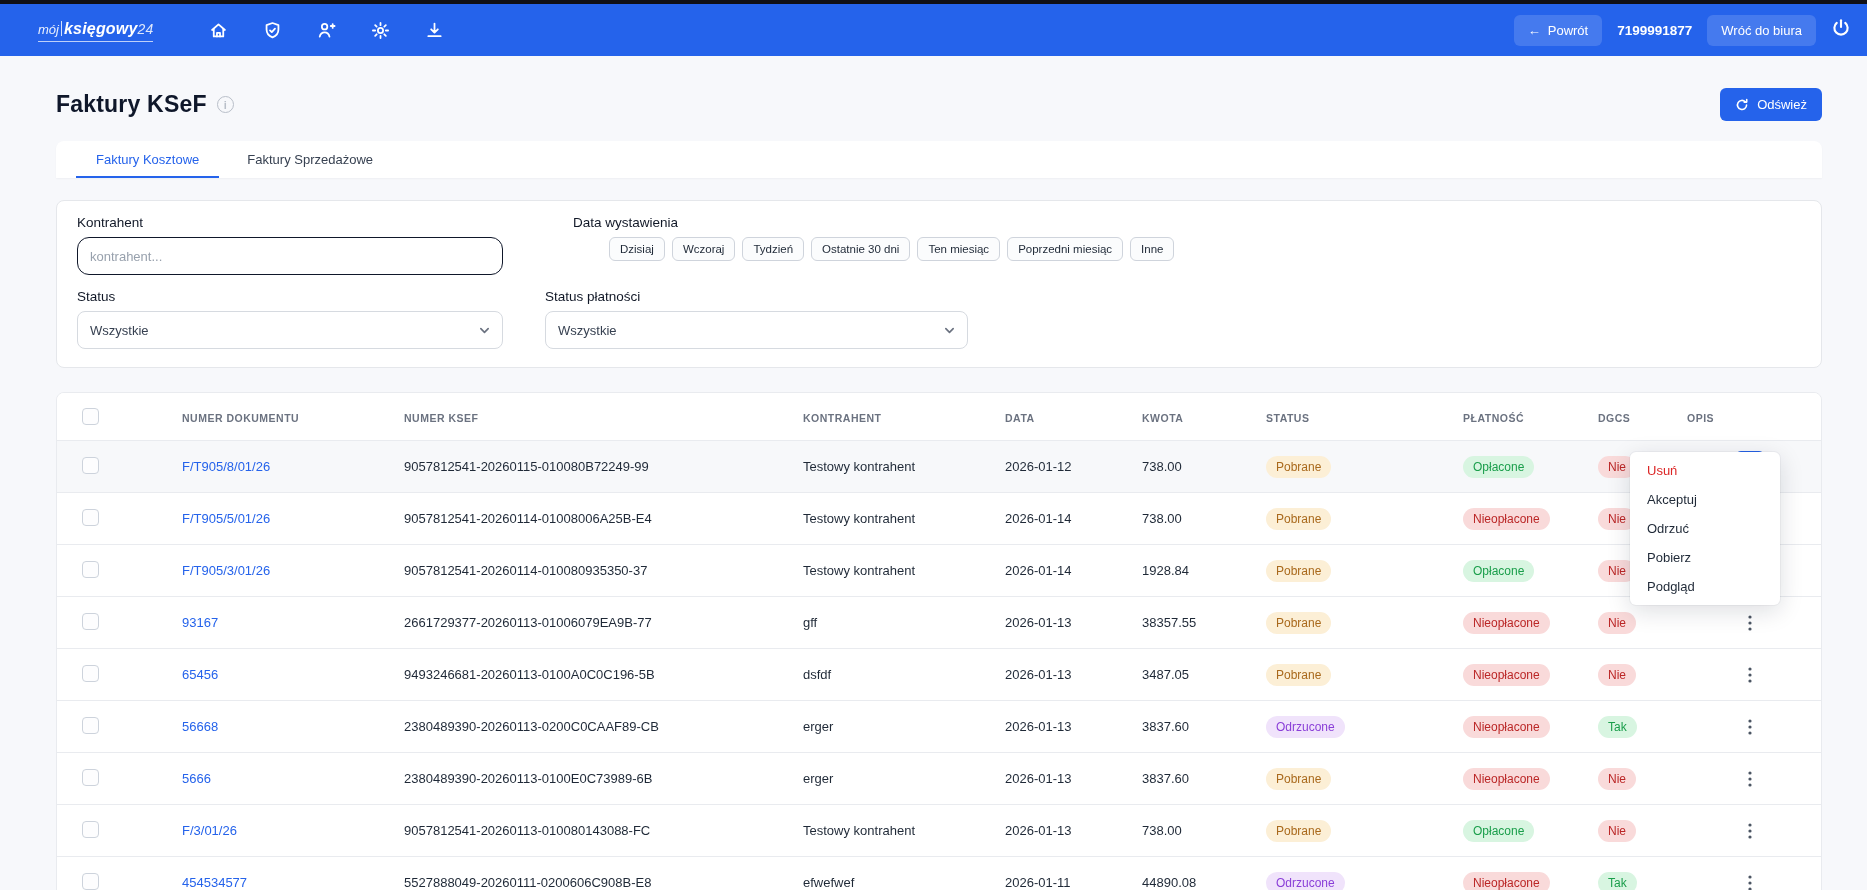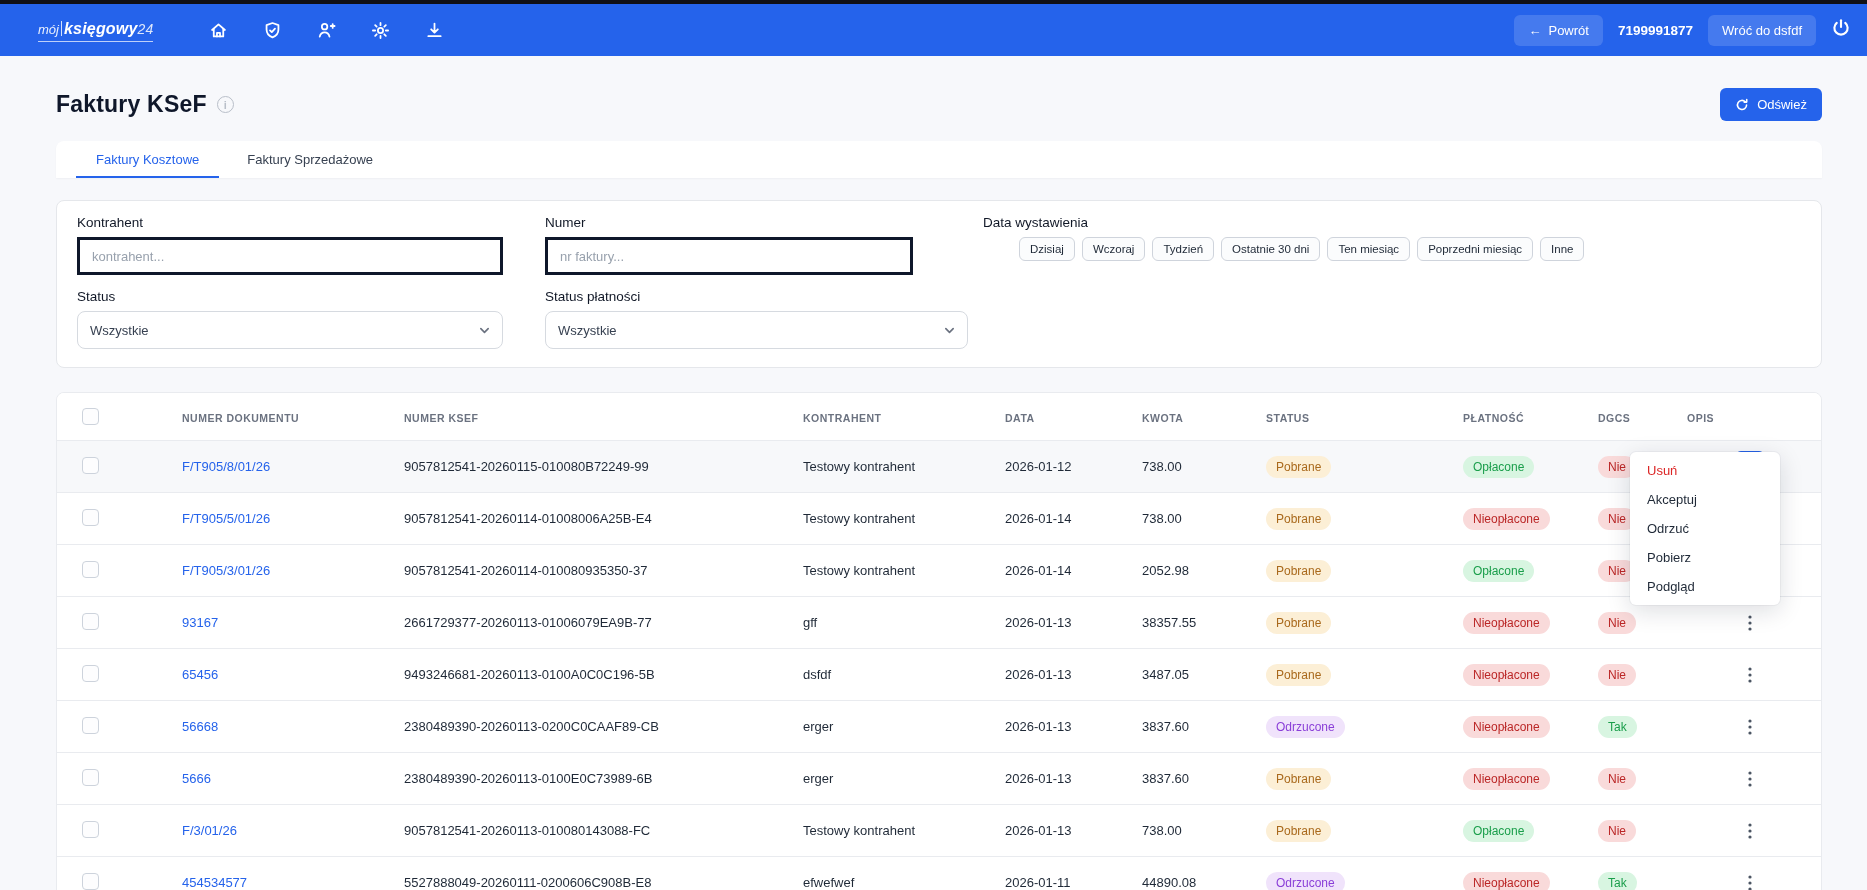--- a/index.html
+++ b/index.html
@@ -37,21 +37,21 @@
   .tab { font-size:13px; padding:0 24px; display:flex; align-items:center; cursor:pointer; color:#374151; position:relative; }
   .tab.active { color:var(--accent); font-weight:500;text-align:right; }
   .tab.active::after { content:""; position:absolute; left:4px; right:4px; bottom:0; height:2px; background:var(--accent); }
 
   
   .filter-card { margin-top:22px; background:#fff; border:1px solid #e5e7eb; border-radius:8px; padding:14px 10px 18px 10px; position:relative; }
   .f-row { display:flex; align-items:flex-start; }
   .f-row + .f-row { margin-top:14px; }
   .f-group { display:flex; flex-direction:column; }
   .f-label { font-size:13.5px; color:#111827; margin-bottom:7px; font-weight:400; }
-  .f-input { height:38px; border:3px solid #0f172a; border-radius:0; font-family:inherit; font-size:13px; padding:12px 12px; color:#1f2937; background:#fff; outline:none; }
+  .f-input { height:38px; border:1px solid #0f172a; border-radius:12px; font-family:inherit; font-size:13px; padding:12px 12px; color:#1f2937; background:#fff; outline:none; }
   .f-input::placeholder { color:#98a1ad; }
   .f-select { height:38px; border:1px solid #d6dae0; border-radius:8px; background:#fff; display:flex; align-items:center; padding:0 12px; font-size:13px; color:#374151; cursor:pointer; justify-content:space-between; }
   .chev { width:11px; height:11px; stroke:#6b7280; fill:none; stroke-width:1.8; stroke-linecap:round; stroke-linejoin:round; }
   .pills { display:flex; gap:7px; flex-wrap:nowrap;padding-left:36px; }
   .pill { border:1px solid #cfd4dc; background:#fbfcfd; border-radius:6px; font-family:inherit; font-size:11.5px; color:#1f2937; padding:5px 10px; cursor:pointer; white-space:nowrap; }
   .w-kontrahent { width:426px; margin-left:10px; }
   .w-numer { width:368px; margin-left:42px; }
   .w-dates { margin-left:70px; }
   .w-status { width:426px; margin-left:10px; }
   .w-platnosc { width:423px; margin-left:42px; }
@@ -127,21 +127,21 @@
         </svg>
     </span>
   </div>
   <div class="nav-right">
     <button class="nav-btn">
       <span>←</span>
       <span>Powrót</span>
     </button>
     <span class="phone">7199991877</span>
     <button class="nav-btn">
-      <span>Wróć do dsfdf</span>
+      <span>Wróć do biura</span>
     </button>
     <span class="power">
       <svg viewBox="0 0 16 16">
           <path d="M8 1.8v5.4"></path>
           <path d="M4.6 3.9a5.3 5.3 0 1 0 6.8 0"></path>
         </svg>
     </span>
   </div>
 </div>
 
@@ -168,24 +168,20 @@
     <div class="tab">
       <span>Faktury Sprzedażowe</span>
     </div>
   </div>
 
   <div class="filter-card">
     <div class="f-row">
       <div class="f-group w-kontrahent">
         <label class="f-label">Kontrahent</label>
         <input class="f-input" type="text" placeholder="kontrahent..." style="">
-      </div>
-      <div class="f-group w-numer">
-        <label class="f-label">Numer</label>
-        <input class="f-input" type="text" placeholder="nr faktury..." style="">
       </div>
       <div class="f-group w-dates">
         <label class="f-label">Data wystawienia</label>
         <div class="pills" id="date-pills">
             <button class="pill">Dzisiaj</button>
             <button class="pill">Wczoraj</button>
             <button class="pill">Tydzień</button>
             <button class="pill">Ostatnie 30 dni</button>
             <button class="pill">Ten miesiąc</button>
             <button class="pill">Poprzedni miesiąc</button>
@@ -285,21 +281,21 @@
       </button>
     </td>
   </tr>
 
   <tr>
     <td class="c-check"><span class="cbx"></span></td>
     <td><a class="doc-link">F/T905/3/01/26</a></td>
     <td>9057812541-20260114-010080935350-37</td>
     <td>Testowy kontrahent</td>
     <td>2026-01-14</td>
-    <td>2052.98</td>
+    <td>1928.84</td>
     <td><span class="badge warn">Pobrane</span></td>
     <td><span class="badge ok">Opłacone</span></td>
     <td><span class="badge bad">Nie</span></td>
     <td class="c-opis">
       <button class="kebab">
         <svg viewBox="0 0 4 16">
           <circle cx="2" cy="2" r="1.6"></circle>
                   <circle cx="2" cy="8" r="1.6"></circle>
                   <circle cx="2" cy="14" r="1.6"></circle>
         </svg>

